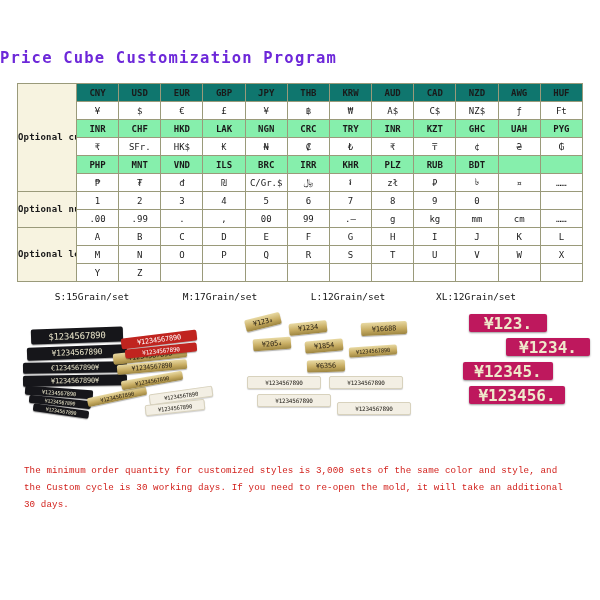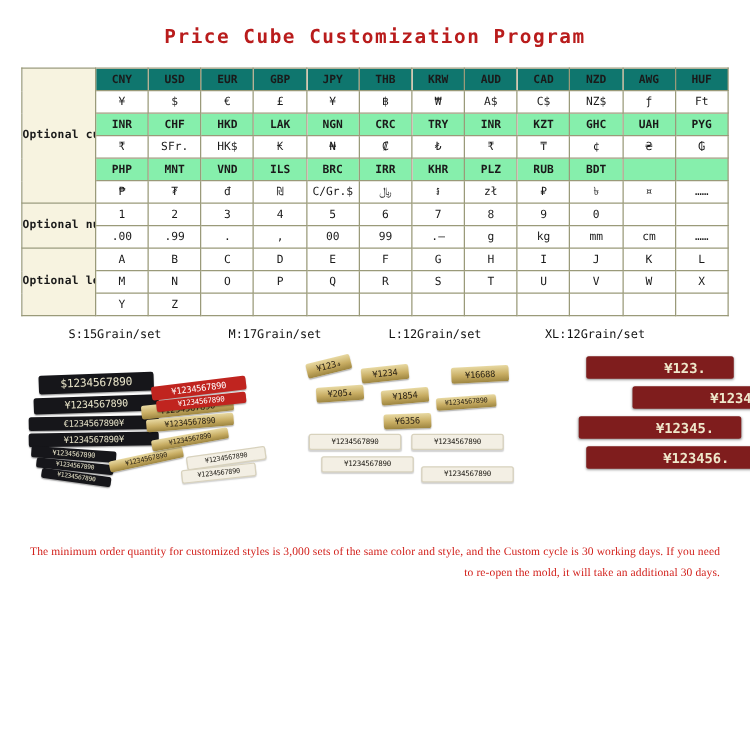--- a/index.html
+++ b/index.html
@@ -13,27 +13,27 @@
     font-family: "DejaVu Sans Mono", monospace;
     overflow: hidden;
   }
   .page {
     position: relative;
     width: 600px;
     height: 600px;
     box-sizing: border-box;
   }
   .title {
-    text-align: center;
+    text-align: left;
     font-family: "DejaVu Sans Mono", monospace;
     font-size: 15.5px;
     font-weight: bold;
-    color: #b91c1c;
+    color: #6d28d9;
     letter-spacing: 1.2px;
-    padding-top: 20px;
+    padding-top: 49px;
   }
   table.grid {
     border-collapse: collapse;
     margin: 16px auto 0 auto;
     width: 566px;
     table-layout: fixed;
   }
   table.grid td {
     border: 1px solid #9a9a7a;
     height: 17px;
@@ -142,42 +142,41 @@
     font-family: "DejaVu Sans Mono", monospace;
     letter-spacing: -0.2px;
     display: flex;
     align-items: center;
     justify-content: center;
     overflow: hidden;
     box-shadow: 0 1px 1px rgba(0,0,0,0.18);
   }
   .bigblk {
     position: absolute;
-    background: #7f1d1d;
+    background: #be185d;
     border-radius: 2px;
     color: #efe8cb;
-    font-size: 11px;
+    font-size: 16px;
     font-weight: bold;
     font-family: "DejaVu Sans Mono", monospace;
     letter-spacing: 0px;
     display: flex;
     align-items: center;
     justify-content: center;
     overflow: hidden;
     box-shadow: 0 1px 2px rgba(0,0,0,0.4);
-    padding-left: 40px;
   }
   .notice {
     width: 552px;
     margin: 8px auto 0 auto;
-    text-align: right;
+    text-align: left;
     color: #d2211c;
     font-size: 9.2px;
     line-height: 17px;
-    font-family: Liberation Serif, serif;
+    font-family: Liberation Mono, monospace;
     letter-spacing: 0.1px;
   }
 </style>
 </head>
 <body>
 
 <div class="page">
 
   <div class="title">Price Cube Customization Program</div>
 

